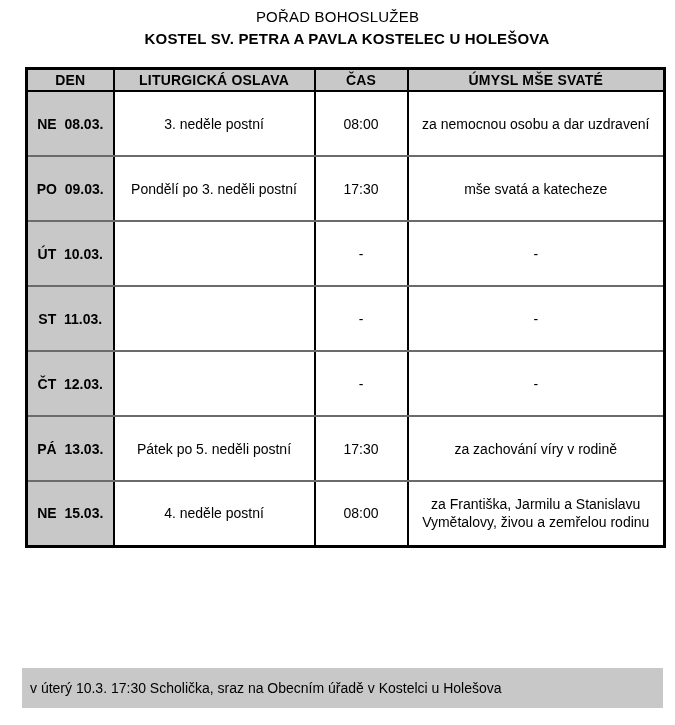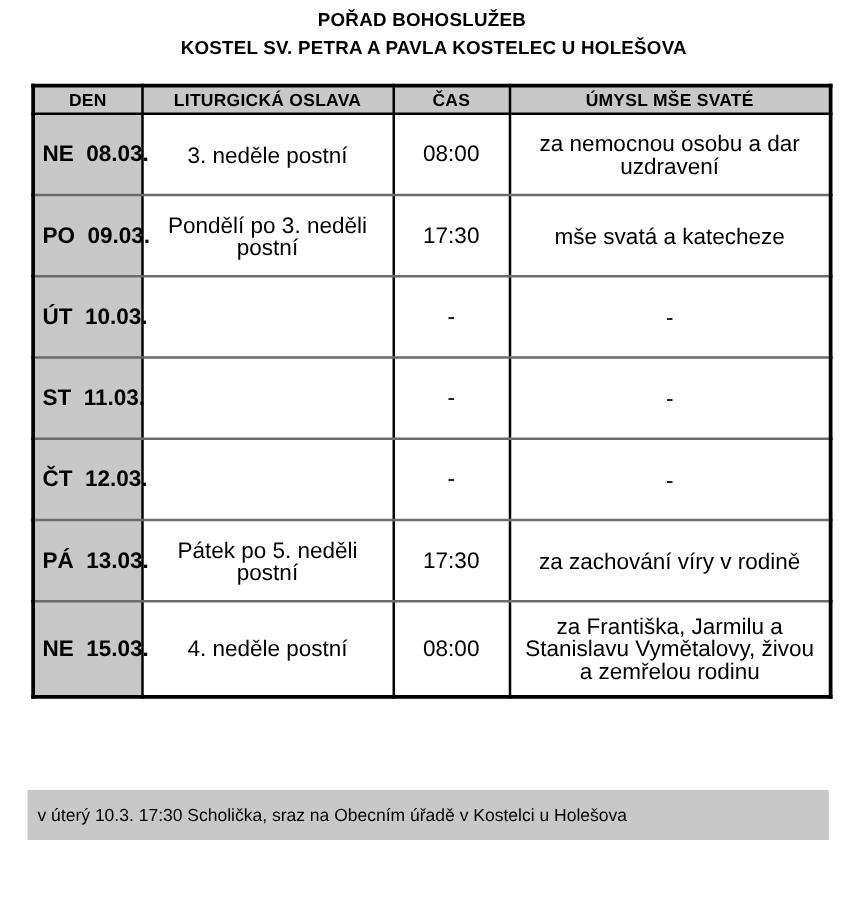--- a/index.html
+++ b/index.html
@@ -18,21 +18,21 @@
     position: relative;
     overflow: hidden;
   }
   
   .titles {
     text-align: center;
     padding-top: 6px;
   }
   .title-main {
     font-size: 15px;
-    font-weight: bold;
+    font-weight: normal;
     line-height: 22px;
     letter-spacing: 0.2px;
     text-align: center;
   }
   .title-sub {
     font-size: 15px;
     font-weight: bold;
     line-height: 22px;
     letter-spacing: 0.2px;
     padding-left: 19px;
@@ -58,21 +58,21 @@
     height: 18px;
     text-align: center;
     padding: 1px 2px;
     letter-spacing: 0.2px;
   }
   table.schedule td {
     border-left: 2px solid #000000;
     border-right: 2px solid #000000;
     border-top: 2px solid #6b6b6b;
     border-bottom: 2px solid #6b6b6b;
-    font-size: 18px;
+    font-size: 14px;
     text-align: center;
     vertical-align: middle;
     padding: 10px 6px;
     background: #ffffff;
   }
   table.schedule tr.data-row {
     height: 65px;
   }
   table.schedule tr.data-row:first-of-type td {
     border-top-color: #000000;
@@ -87,21 +87,21 @@
     padding: 2px 16px;
     line-height: 18px;
   }
   td.oslava {
     line-height: 18px;
   }
   
   .footer-note {
     position: absolute;
     left: 22px;
-    top: 632px;
+    top: 668px;
     width: 641px;
     height: 40px;
     background: #c8c8c8;
     display: flex;
     align-items: center;
     box-sizing: border-box;
     padding-left: 8px;
     font-size: 14px;
   }
 </style>

